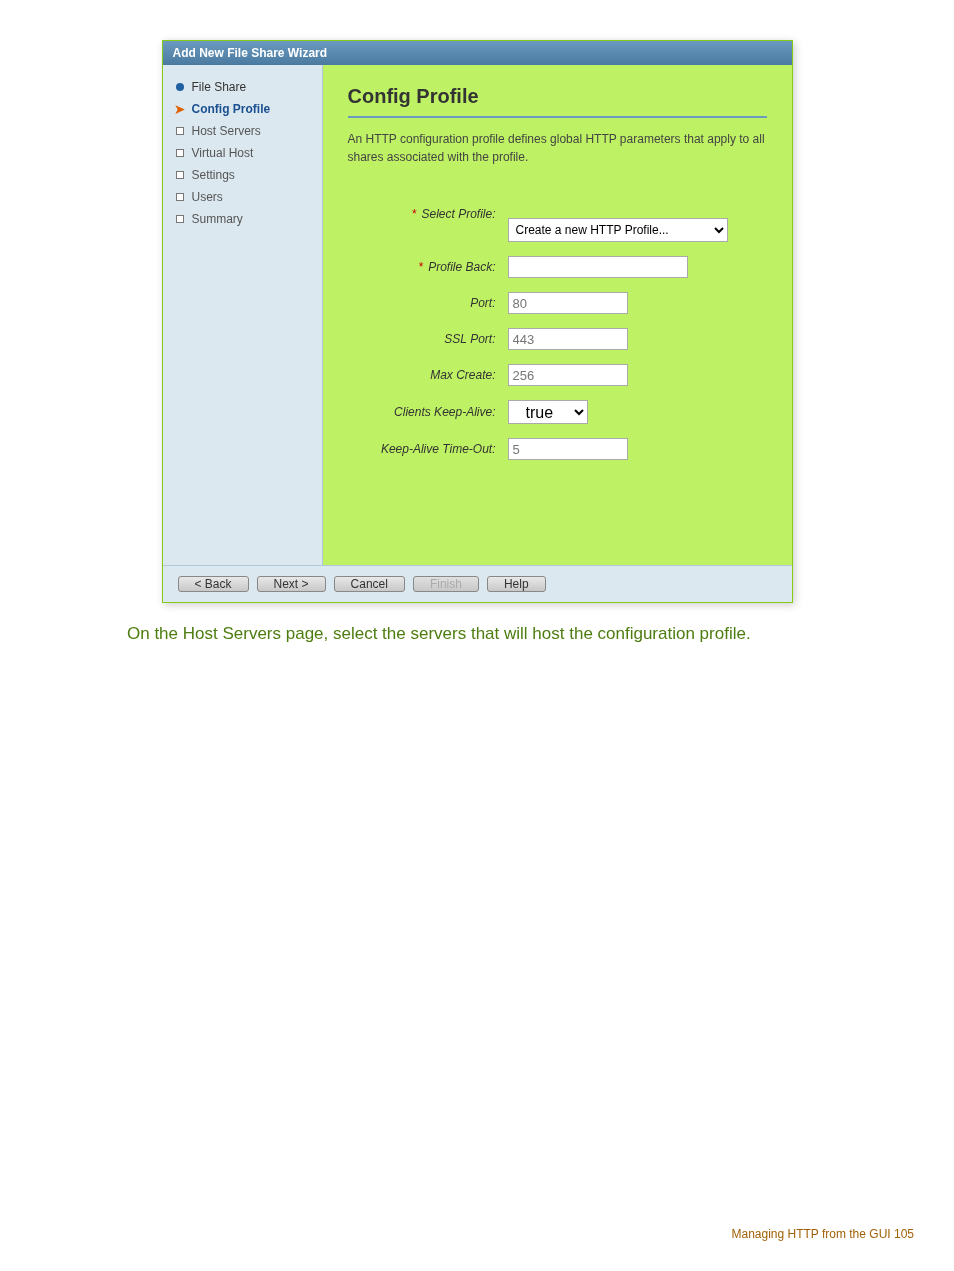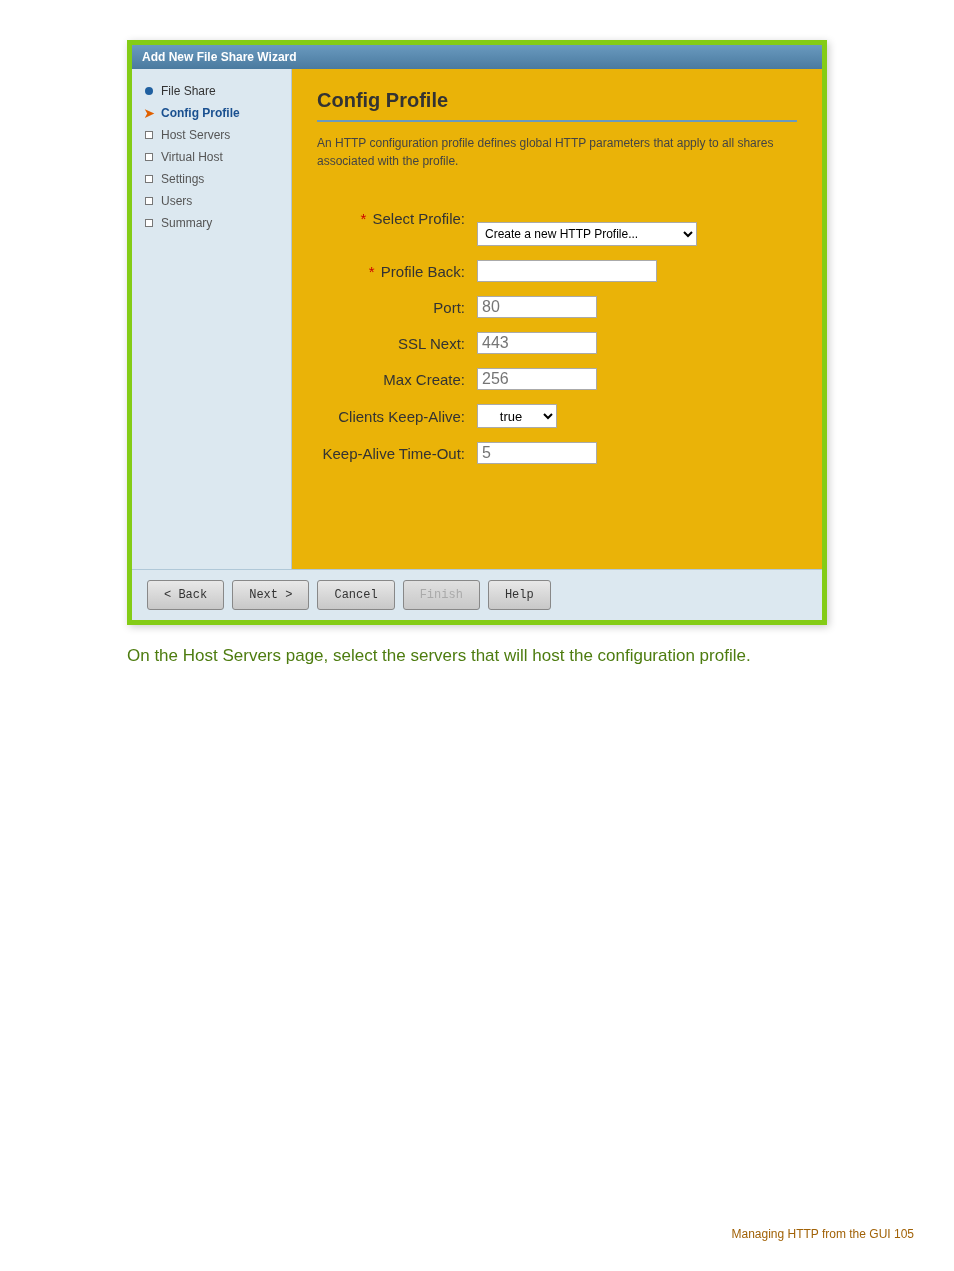--- a/index.html
+++ b/index.html
@@ -15,23 +15,23 @@
 
     .page-wrapper {
       display: flex;
       flex-direction: column;
       align-items: center;
       padding: 40px 0 20px 0;
     }
 
     
     .wizard-dialog {
-      width: 700px;
-      border: 5px solid #84cc16;
-      background: #eab308;
+      width: 631px;
+      border: 1px solid #84cc16;
+      background: #bef264;
       box-shadow: 2px 2px 8px rgba(0,0,0,0.2);
     }
 
     .wizard-titlebar {
       background: linear-gradient(to bottom, #6a9abf, #4a7a9f);
       color: #ffffff;
       font-size: 12px;
       font-weight: bold;
       padding: 5px 10px;
     }
@@ -115,64 +115,64 @@
 
     
     .form-row {
       display: flex;
       align-items: center;
       margin-bottom: 14px;
     }
 
     .form-label {
       width: 160px;
-      font-size: 15px;
+      font-size: 12px;
       color: #333;
       text-align: right;
       padding-right: 12px;
       flex-shrink: 0;
+      font-style: italic;
     }
 
     .required-star {
       color: #cc0000;
       margin-right: 2px;
     }
 
     .form-control-select {
       width: 220px;
       height: 24px;
       font-size: 12px;
       border: 1px solid #aaa;
       background: #fff;
       padding: 1px 3px;
       margin-top: 32px;
     }
 
     .form-control-input {
       width: 120px;
       height: 22px;
-      font-size: 16px;
+      font-size: 13px;
       border: 1px solid #aaa;
       background: #fff;
       padding: 1px 4px;
       color: #888;
     }
 
     .form-control-input.empty {
       color: #aaa;
     }
 
     .form-control-select-small {
       width: 80px;
       height: 24px;
-      font-size: 13px;
+      font-size: 16px;
       border: 1px solid #aaa;
       background: #fff;
-      padding: 1px 3px;
-      text-align: center;
+      padding: 1px 13px;
     }
 
     .required-note {
       font-size: 12px;
       color: #555;
       margin-top: 20px;
       padding-top: 10px;
     }
 
     
@@ -181,29 +181,28 @@
       border-top: 1px solid #b0c8d8;
       padding: 10px 15px;
       display: flex;
       flex-direction: row;
       align-items: center;
       gap: 8px;
       justify-content: flex-start;
     }
 
     .btn {
-      padding: 7px 16px;
+      padding: 0 16px;
       font-size: 12px;
       border-radius: 3px;
       cursor: pointer;
       border: 1px solid #888;
       background: linear-gradient(to bottom, #e8e8e8, #c8c8c8);
       color: #333;
       font-weight: normal;
-      font-family: Liberation Mono, monospace;
     }
 
     .btn.disabled {
       color: #aaa;
       background: linear-gradient(to bottom, #e0e0e0, #c8c8c8);
       cursor: default;
     }
 
     
     .caption-text {
@@ -335,21 +334,21 @@
 
         <div class="form-row">
           <div class="form-label">
             <span>Port:</span>
           </div>
           <input type="text" class="form-control-input empty" placeholder="80" style="">
         </div>
 
         <div class="form-row">
           <div class="form-label">
-            <span>SSL Next:</span>
+            <span>SSL Port:</span>
           </div>
           <input type="text" class="form-control-input empty" placeholder="443" style="">
         </div>
 
         <div class="form-row">
           <div class="form-label">
             <span>Max Create:</span>
           </div>
           <input type="text" class="form-control-input empty" placeholder="256" style="">
         </div>

